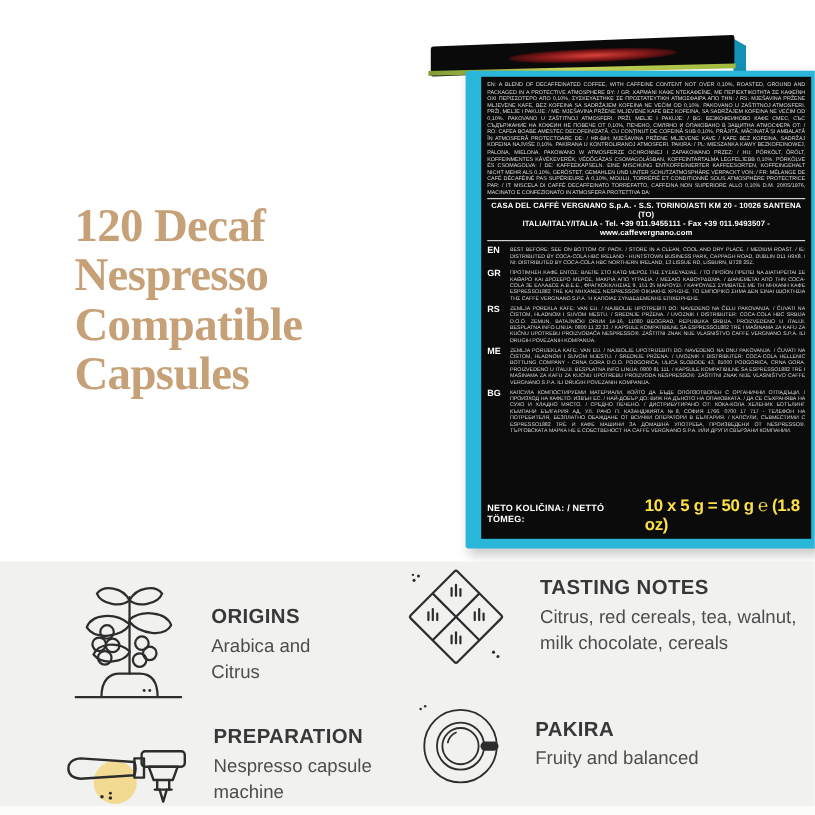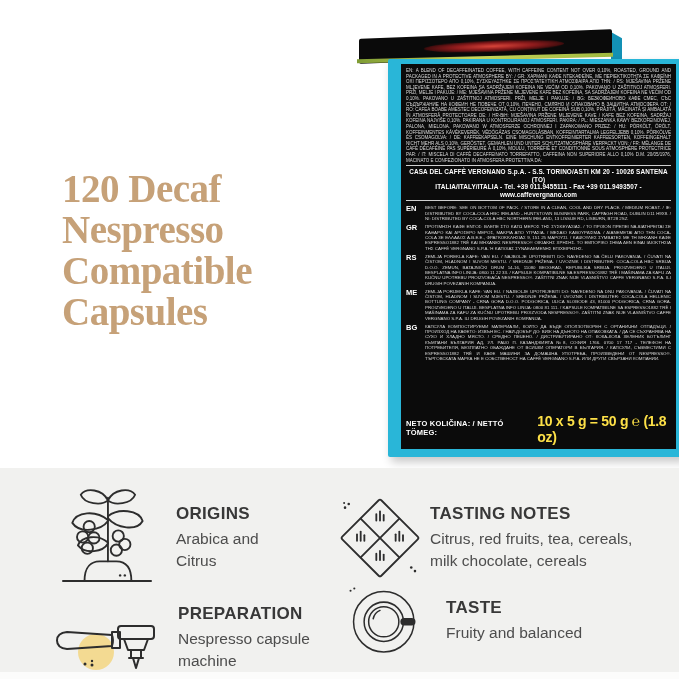--- a/index.html
+++ b/index.html
@@ -42,21 +42,21 @@
   
   .feature-panel{position:absolute;left:0;top:468px;width:679px;height:204px;background:#F1F1EF;}
   .bottom-strip{position:absolute;left:0;top:672px;width:679px;height:7px;background:#fcfcfb;}
   .feature{position:absolute;display:flex;}
   .f-icon{flex:none;}
   .f-text .title{font-weight:bold;font-size:17px;color:#383838;letter-spacing:0.3px;margin-bottom:4px;}
   .f-text .desc{font-size:15.5px;line-height:21.5px;color:#4d4d4d;white-space:pre-line;}
   .feat-origins{left:62px;top:482px;gap:18px;}
   .feat-origins .f-icon{width:96px;padding-top:4px;}
   .feat-origins .f-text{padding-top:22px;}
-  .feat-tasting{left:334px;top:486px;}
+  .feat-tasting{left:334px;top:462px;gap:20px;}
   .feat-tasting .f-icon{width:96px;padding-top:6px;}
   .feat-tasting .f-text{padding-top:18px;}
   .feat-preparation{left:54px;top:602px;gap:16px;}
   .feat-preparation .f-icon{width:108px;padding-top:14px;}
   .feat-preparation .f-text{padding-top:2px;}
   .feat-taste{left:346px;top:580px;gap:22px;}
   .feat-taste .f-icon{width:78px;padding-top:4px;}
   .feat-taste .f-text{padding-top:18px;}
   svg .ln{stroke:#2d2d2d;stroke-width:2;fill:none;stroke-linecap:round;stroke-linejoin:round;}
   svg .dot{fill:#2d2d2d;stroke:none;}
@@ -169,21 +169,21 @@
         </g>
         <circle class="dot" cx="12" cy="17" r="1.4"></circle>
           <circle class="dot" cx="16" cy="13" r="1.4"></circle>
           <circle class="dot" cx="11" cy="12" r="1.1"></circle>
         <circle class="dot" cx="84" cy="82" r="1.4"></circle>
           <circle class="dot" cx="88" cy="86" r="1.4"></circle>
       </svg>
     </div>
     <div class="f-text">
       <div class="title">TASTING NOTES</div>
-      <div class="desc">Citrus, red fruits, tea, cereals,
+      <div class="desc">Citrus, red cereals, tea, walnut,
 milk chocolate, cereals</div>
     </div>
   </div>
 
   <div class="feature feat-preparation">
     <div class="f-icon">
       <svg width="104" height="60" viewBox="0 0 104 60">
         <circle cx="42" cy="36" r="18" fill="#F3DA92"></circle>
         <path class="ln" d="M13 16 Q3 17 3 24.5 Q3 32 13 33 L58 30 Q60 24 58 19 Z"></path>
         <rect class="ln" x="58" y="16" width="8" height="16"></rect>
@@ -211,18 +211,18 @@
         <circle class="dot" cx="6" cy="7" r="1.4"></circle>
           <circle class="dot" cx="11" cy="4" r="1.4"></circle>
         <rect x="72" y="43" width="20" height="10" rx="5" fill="#2d2d2d"></rect>
         <circle class="ln" cx="50" cy="48" r="40"></circle>
         <circle class="ln" cx="50" cy="48" r="26"></circle>
         <circle class="ln" cx="50" cy="48" r="20" fill="#F0D794"></circle>
         <path class="ln" d="M36 44 A16 16 0 0 1 45 33" stroke-width="1.6"></path>
       </svg>
     </div>
     <div class="f-text">
-      <div class="title">TASTE</div>
+      <div class="title">PAKIRA</div>
       <div class="desc">Fruity and balanced</div>
     </div>
   </div>
 
 </div>
 
 </body></html>

